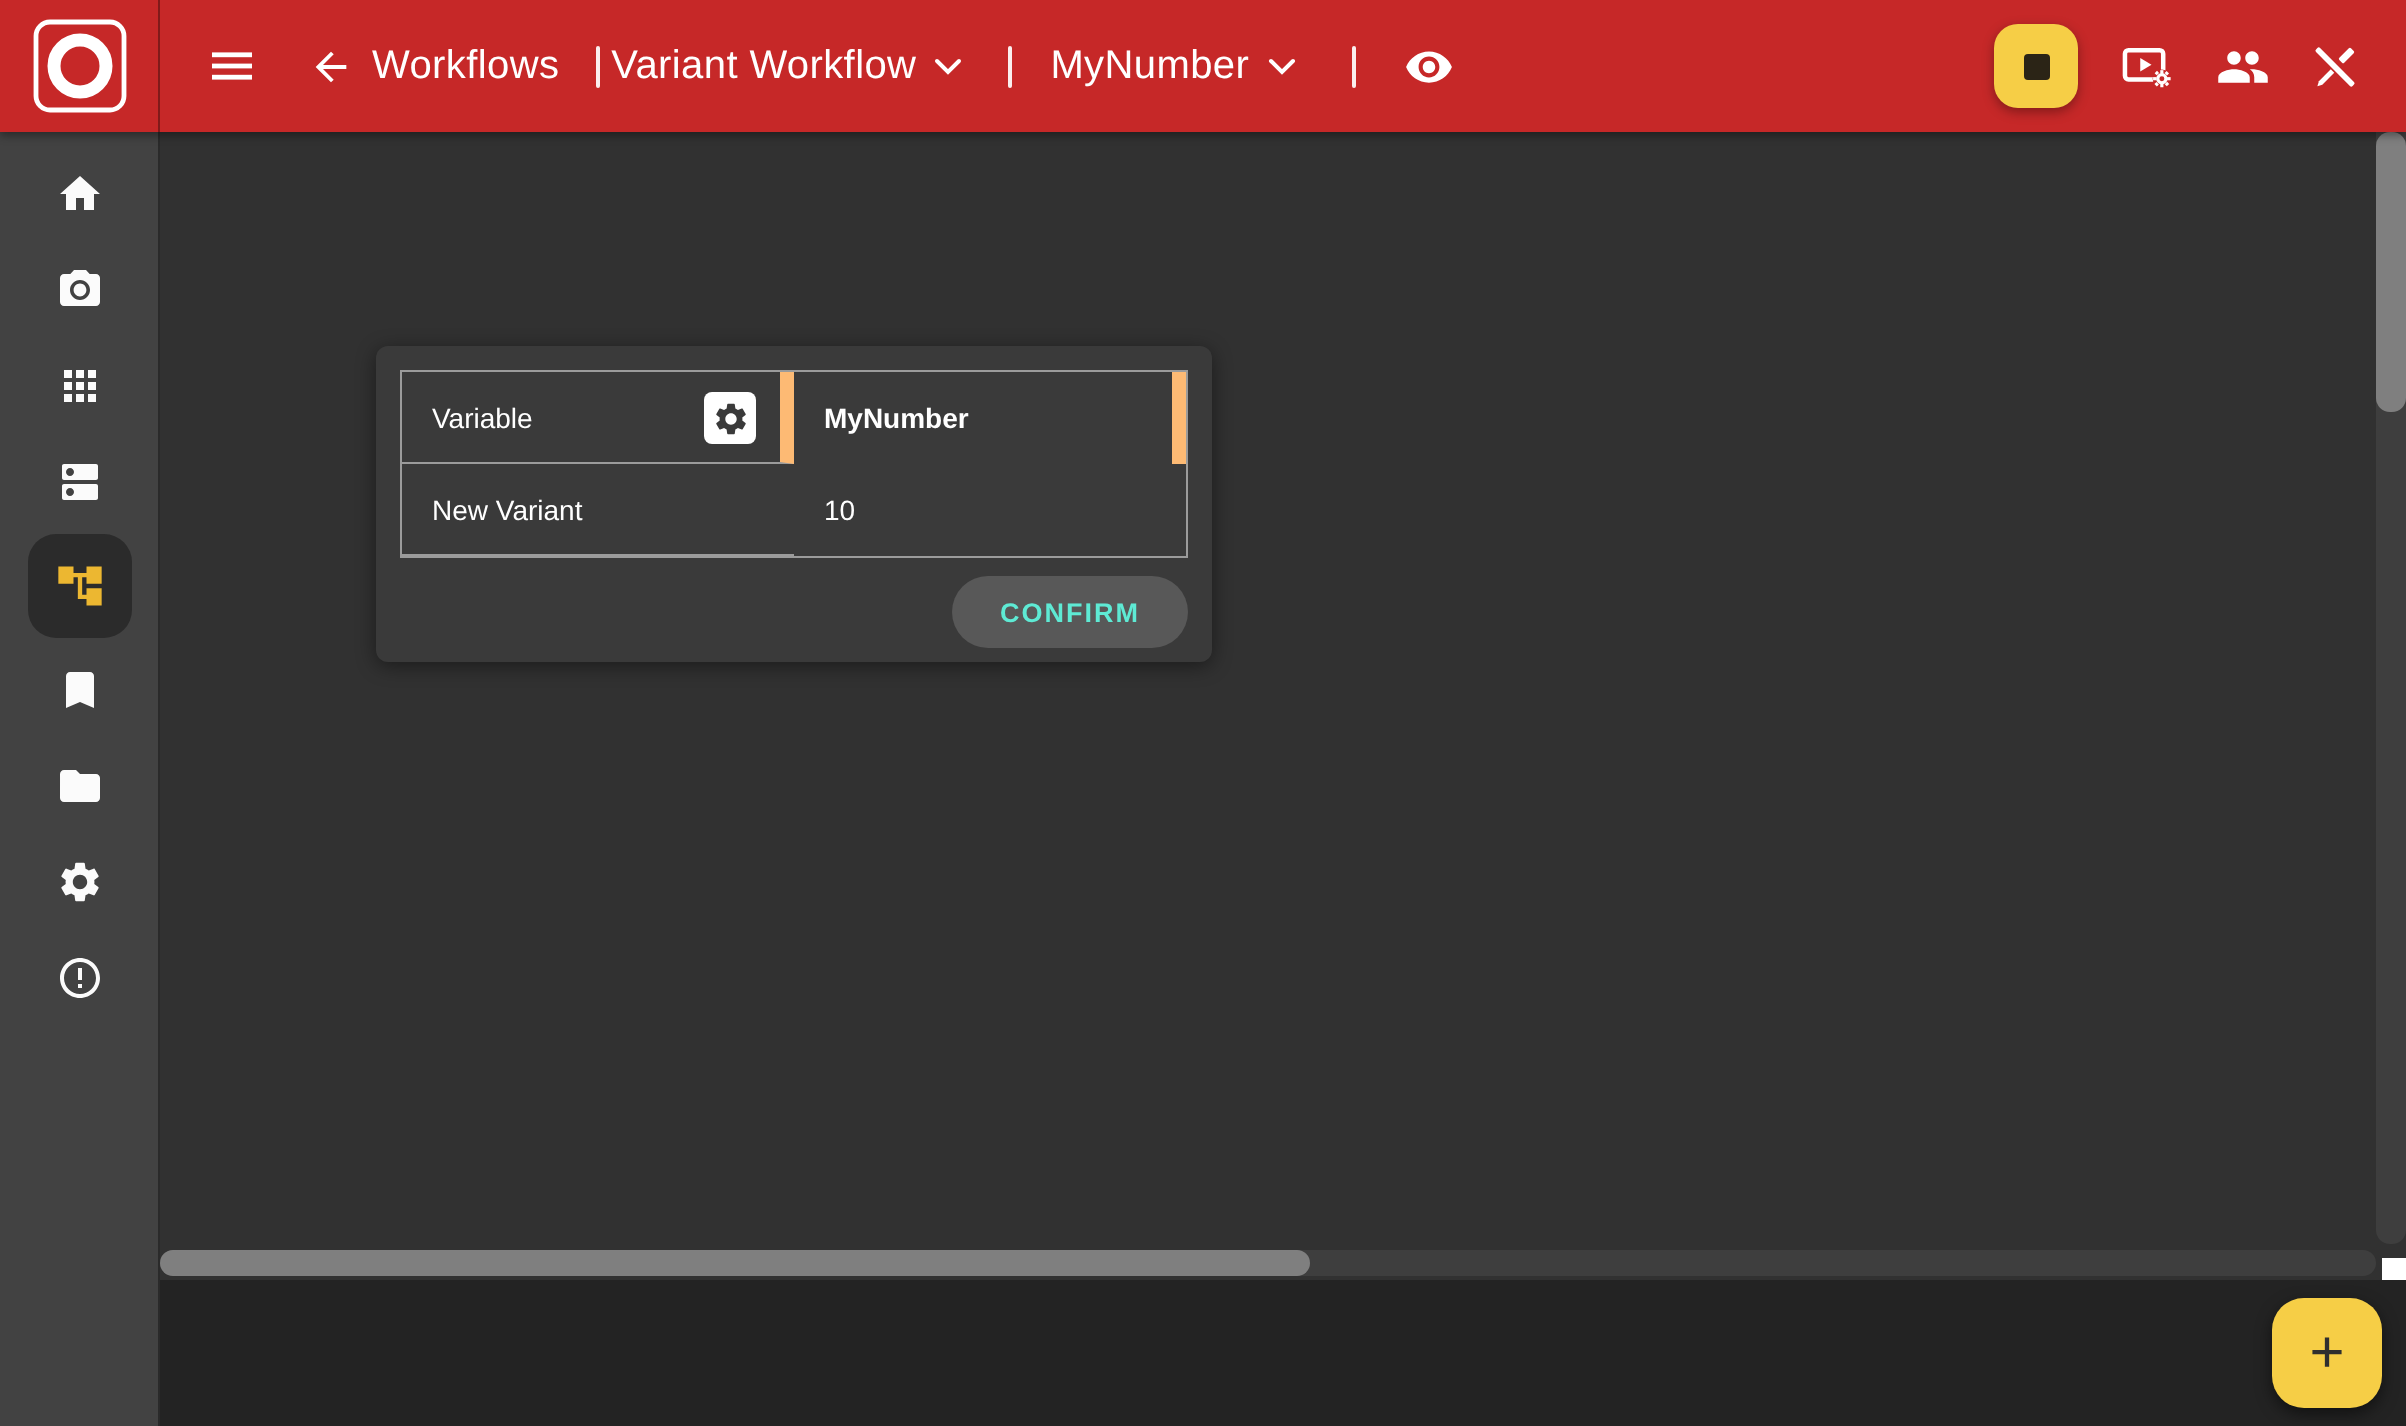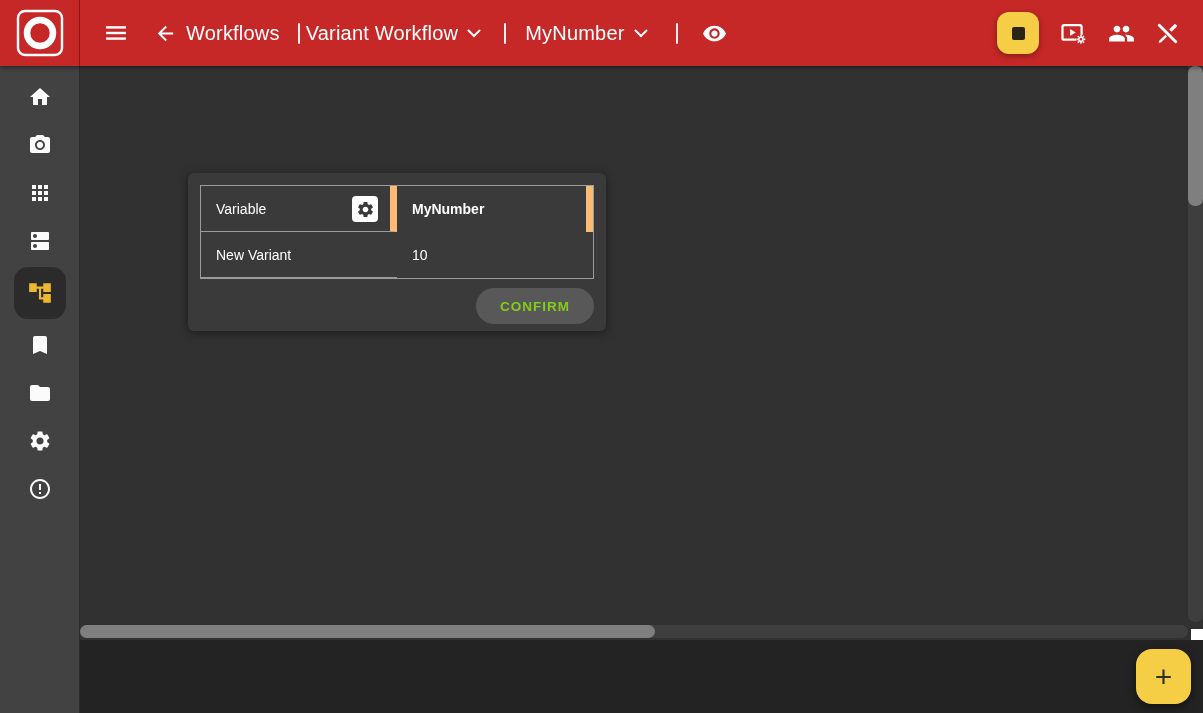--- a/index.html
+++ b/index.html
@@ -44,21 +44,21 @@
   .vtable { width:394px; border:1px solid #9b9b9b; display:grid; grid-template-columns:196px 1fr;
             grid-template-rows:46px 46px; }
   .vcell { display:flex; align-items:center; padding-left:15px; color:#fff; font-size:14px; position:relative; }
   .vcell.col0 { border-right:7px solid #fdba74; }
   .vcell.rowhead { border-bottom:1px solid #9b9b9b; }
   .vcell.var-name { font-weight:bold; }
   .gear-btn { position:absolute; right:12px; top:10px; width:26px; height:26px; background:#fff; border:none;
               border-radius:4px; cursor:pointer; display:flex; align-items:center; justify-content:center; }
   .card-footer { display:flex; justify-content:flex-end; margin-top:9px; padding-right:0; }
   .confirm-btn { height:36px; padding:0 24px; border-radius:18px; border:none; background:#585858;
-                 color:#84cc16; font-family:"Liberation Sans",sans-serif; font-size:13.5px; font-weight:bold;
+                 color:#5eead4; font-family:"Liberation Sans",sans-serif; font-size:13.5px; font-weight:bold;
                  letter-spacing:1px; cursor:default; }
 
   
   .vscroll { position:absolute; left:1188px; top:66px; width:15px; height:556px; background:#3e3e3e;
              border-radius:0 0 7px 7px; cursor:pointer; }
   .vscroll-thumb { position:absolute; left:0; top:0; width:15px; height:140px; background:#7f7f7f; border-radius:7px; cursor:grab; }
   .hscroll { position:absolute; left:80px; top:625px; width:1108px; height:13px; background:#3e3e3e;
              border-radius:7px; cursor:pointer; }
   .hscroll-thumb { position:absolute; left:0; top:0; width:575px; height:13px; background:#7f7f7f; border-radius:7px; cursor:grab; }
   .scroll-corner { position:absolute; left:1191px; top:629px; width:12px; height:16px; background:#ffffff; }

